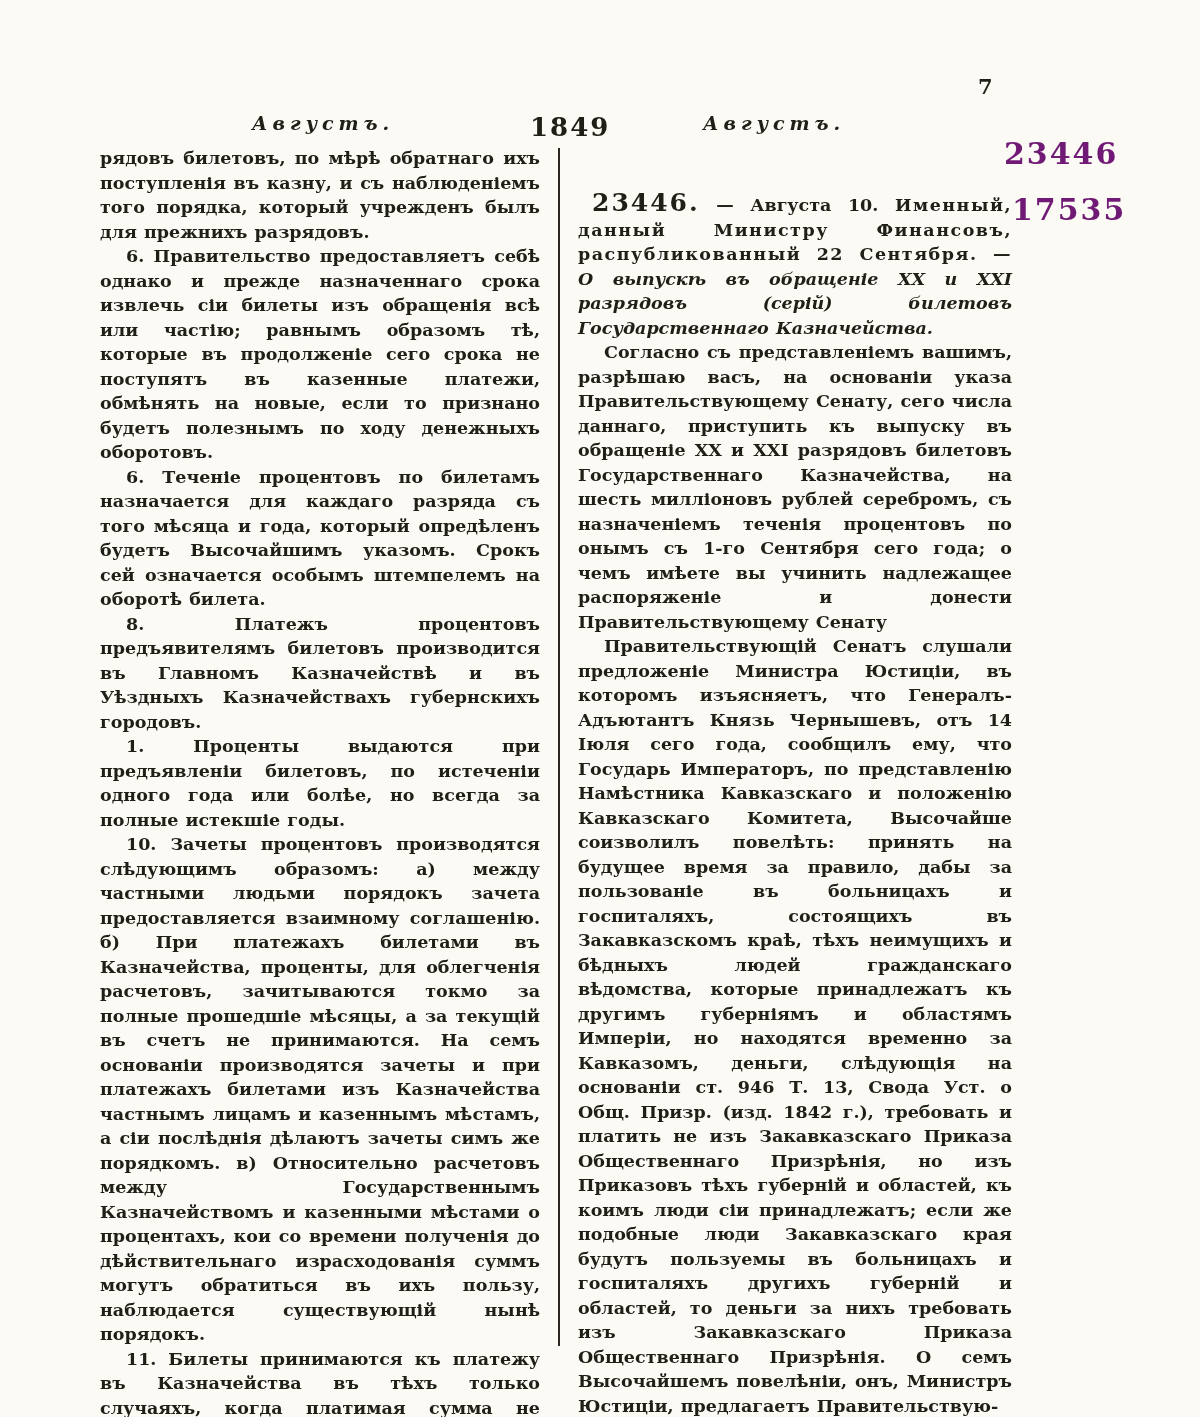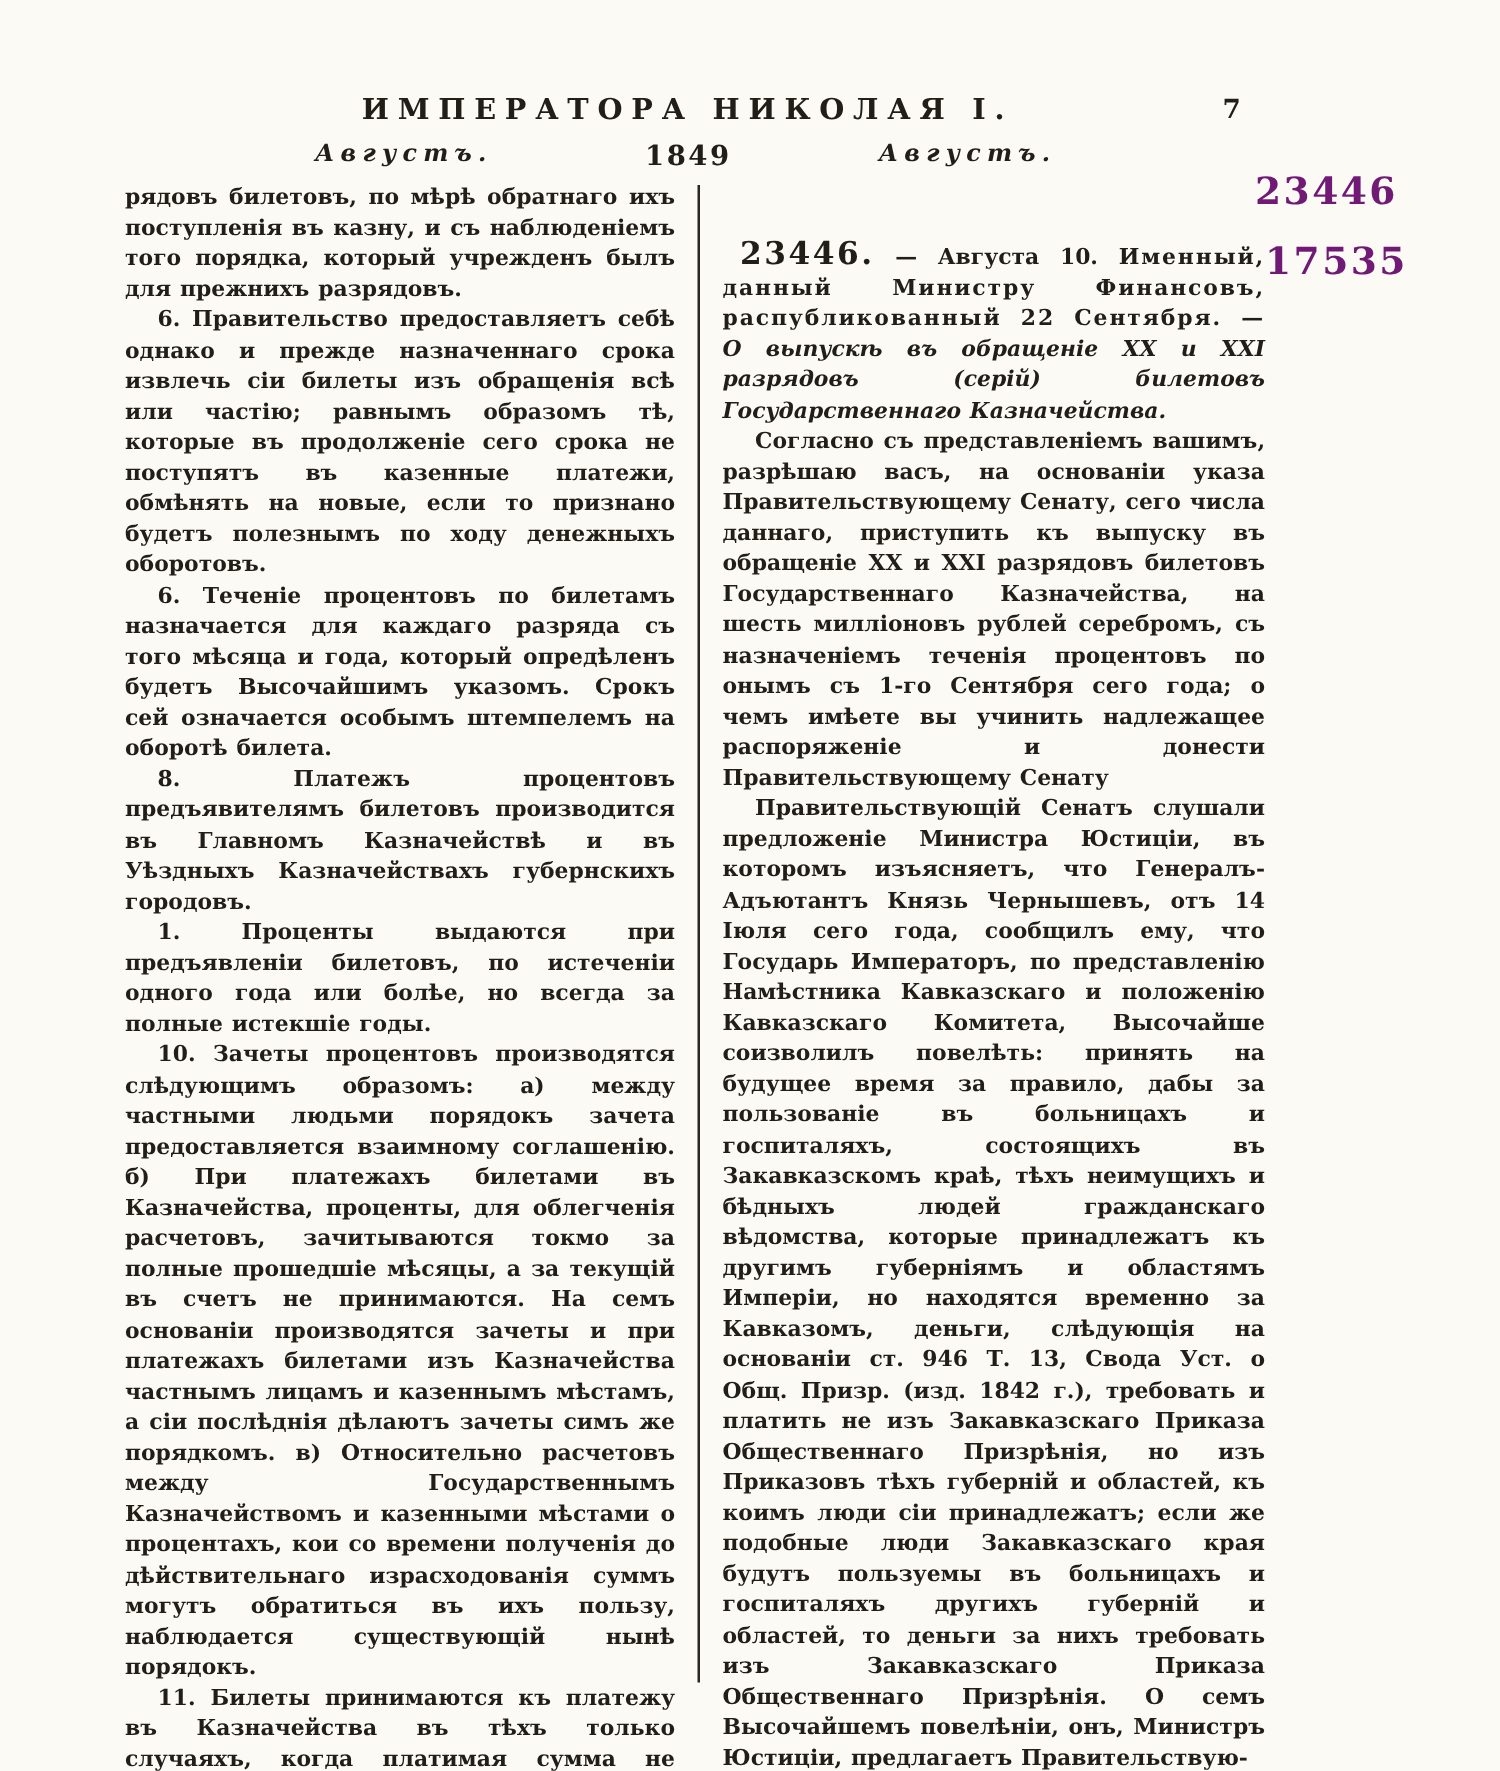--- a/index.html
+++ b/index.html
@@ -33,22 +33,22 @@
   .month-left {
     position: absolute;
     top: 112px; left: 252px;
     font-size: 19px;
     font-weight: bold;
     font-style: italic;
     letter-spacing: 5px;
   }
   .year {
     position: absolute;
-    top: 112px; left: 516px;
-    font-size: 22px;
+    top: 112px; left: 530px;
+    font-size: 26px;
     font-weight: bold;
     letter-spacing: 2px;
     text-align: right;
   }
   .month-right {
     position: absolute;
     top: 112px; left: 703px;
     font-size: 19px;
     font-weight: bold;
     font-style: italic;
@@ -93,21 +93,20 @@
     color: #701a75;
   }
   .margin-num-1 { top: 136px; left: 1004px; }
   .margin-num-2 { top: 192px; left: 1012px; }
 </style>
 </head>
 <body>
 
 <div class="page">
 
-  <div class="header-title">ИМПЕРАТОРА НИКОЛАЯ I.</div>
   <div class="page-number">7</div>
 
   <div class="month-left">Августъ.</div>
   <div class="year">1849</div>
   <div class="month-right">Августъ.</div>
 
   <div class="divider"></div>
 
   <div class="margin-num margin-num-1">23446</div>
   <div class="margin-num margin-num-2">17535</div>

